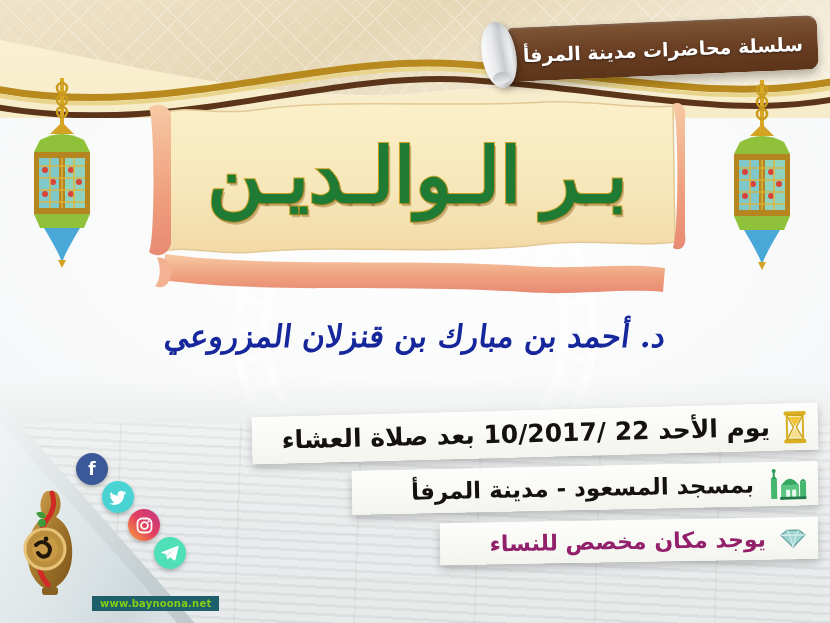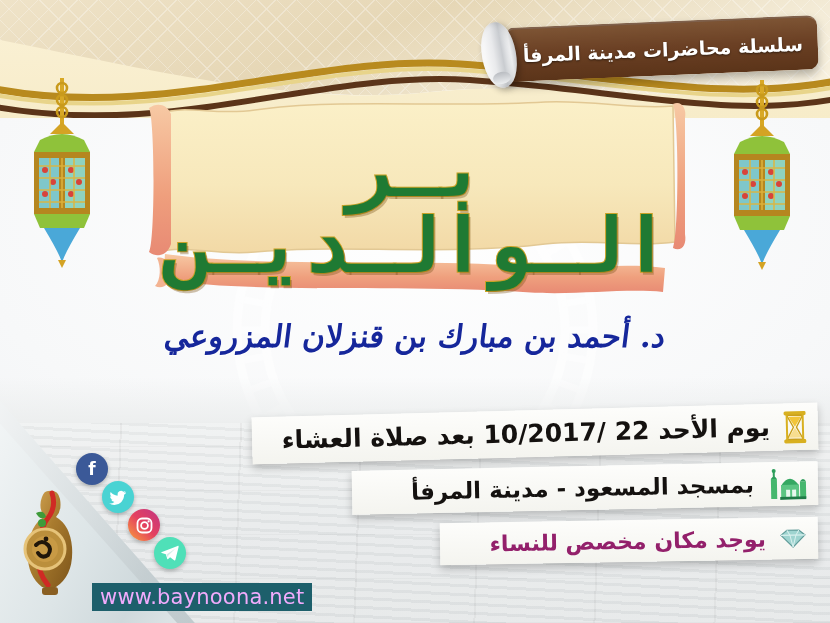--- a/index.html
+++ b/index.html
@@ -63,21 +63,21 @@
 
   
   .scroll-wrap{position:absolute;left:145px;top:92px;width:545px;height:215px;}
   .scroll-wrap svg{width:100%;height:100%;overflow:visible;}
   .scroll-title{position:absolute;left:0;right:0;top:46px;text-align:center;
     direction:rtl;font-size:76px;font-weight:bold;line-height:1;
     color:#1f7a33;
     -webkit-text-stroke:2px #c9a227;
     paint-order:stroke fill;
     text-shadow:2px 3px 0 rgba(120,80,20,.35), 0 0 1px #c9a227;
-    font-family:Liberation Mono, monospace;}
+    font-family:Liberation Sans, sans-serif;}
 
   
   .speaker{position:absolute;left:0;right:0;top:318px;text-align:center;
     direction:rtl;color:#16279b;font-size:31px;font-weight:bold;
     font-family:"DejaVu Serif","Liberation Serif",serif;
     transform:skewX(-7deg);letter-spacing:1px;
     text-shadow:0 1px 0 rgba(255,255,255,.8);}
 
   
   .wood{position:absolute;left:0;bottom:0;width:830px;height:200px;
@@ -121,22 +121,22 @@
   .sbtn{position:absolute;width:32px;height:32px;border-radius:50%;
     display:flex;align-items:center;justify-content:center;
     color:#fff;font-weight:bold;font-size:17px;
     box-shadow:0 2px 4px rgba(0,0,0,.25);}
   .sb-fb{left:4px;top:0;background:#3b5998;}
   .sb-tw{left:30px;top:28px;background:#49d3d3;}
   .sb-ig{left:56px;top:56px;background:linear-gradient(45deg,#f9a13a,#e4405f,#c13584);}
   .sb-tg{left:82px;top:84px;background:#4fe0b8;}
   .handle{position:absolute;left:76px;bottom:38px;color:#16279b;
     font-size:18px;font-weight:bold;letter-spacing:.2px;}
-  .site{position:absolute;left:92px;bottom:12px;background:#1d5f6b;color:#f0abfc;
-    font-size:21px;font-weight:normal;padding:2px 8px;letter-spacing:.2px;}
+  .site{position:absolute;left:92px;bottom:12px;background:#1d5f6b;color:#84cc16;
+    font-size:10px;font-weight:bold;padding:2px 8px;letter-spacing:.2px;}
 </style>
 </head>
 <body>
 
 <div class="poster">
 
   <div class="bg-base"></div>
 
   <div class="mandala">
     <svg viewBox="0 0 640 420" aria-hidden="true">

